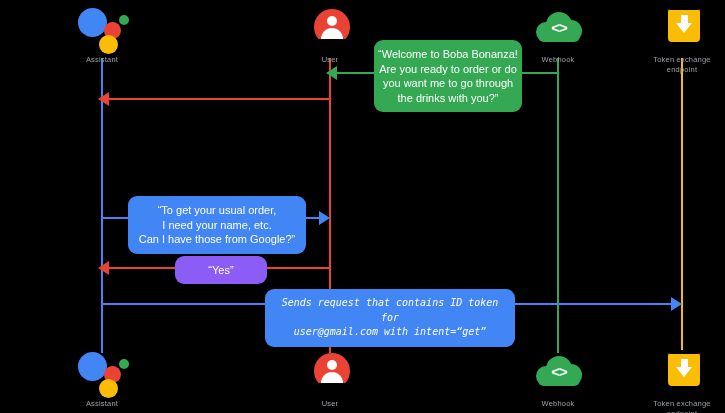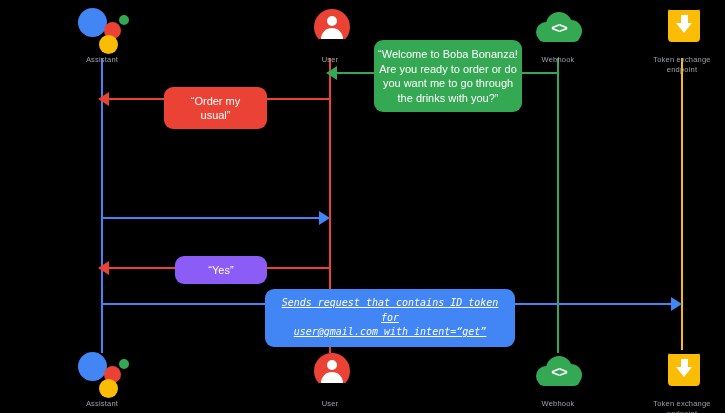--- a/index.html
+++ b/index.html
@@ -109,33 +109,35 @@
 
   <div class="arrow-line" style="left:337px;top:72px;width:221px;background:#34a853;"></div>
   <div class="ah ah-left" style="left:326px;top:66px;color:#34a853;"></div>
   <div class="bubble msg" style="left:374px;top:40px;width:148px;background:#34a853;white-space:pre-line;">“Welcome to Boba Bonanza!
 Are you ready to order or do
 you want me to go through
 the drinks with you?”</div>
 
   <div class="arrow-line" style="left:109px;top:98px;width:222px;background:#ea4335;"></div>
   <div class="ah ah-left" style="left:98px;top:92px;color:#ea4335;"></div>
-  <div class="bubble pill" style="left:164px;top:87px;width:103px;background:#ea4335;white-space:pre-line;">“Order my usual”</div>
 
 
   <div class="arrow-line" style="left:102px;top:217px;width:218px;background:#4285f4;"></div>
   <div class="ah ah-right" style="left:319px;top:211px;color:#4285f4;"></div>
+  <div class="bubble msg" style="left:128px;top:196px;width:178px;background:#4285f4;white-space:pre-line;">“To get your usual order,
+I need your name, etc.
+Can I have those from Google?”</div>
 
   <div class="arrow-line" style="left:109px;top:267px;width:222px;background:#ea4335;"></div>
   <div class="ah ah-left" style="left:98px;top:261px;color:#ea4335;"></div>
   <div class="bubble pill" style="left:175px;top:256px;width:92px;background:#8b5cf6;white-space:pre-line;">“Yes”</div>
 
   <div class="arrow-line" style="left:102px;top:303px;width:570px;background:#4285f4;"></div>
   <div class="ah ah-right" style="left:671px;top:297px;color:#4285f4;"></div>
-  <div class="bubble mono" style="left:265px;top:289px;width:250px;white-space:pre-line;text-decoration:underline;">Sends request that contains ID token for
+  <div class="bubble mono" style="left:265px;top:289px;width:250px;white-space:pre-line;">Sends request that contains ID token for
 user@gmail.com with intent=“get”</div>
 
   <div class="actor" style="left:47px;top:350px;">
     <div class="glyph">
       <div class="asst-blue"></div>
         <div class="asst-red"></div>
       <div class="asst-green"></div>
         <div class="asst-yellow"></div>
     </div>
     <div class="alabel">Assistant</div>

